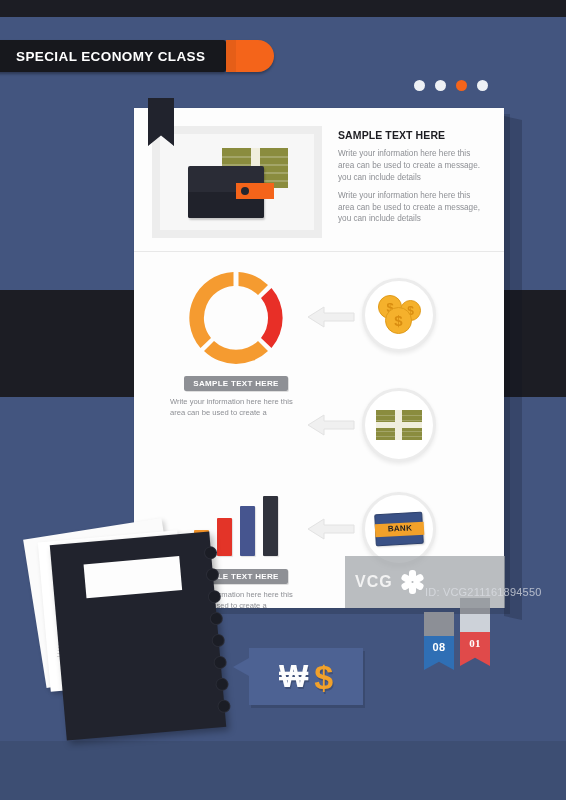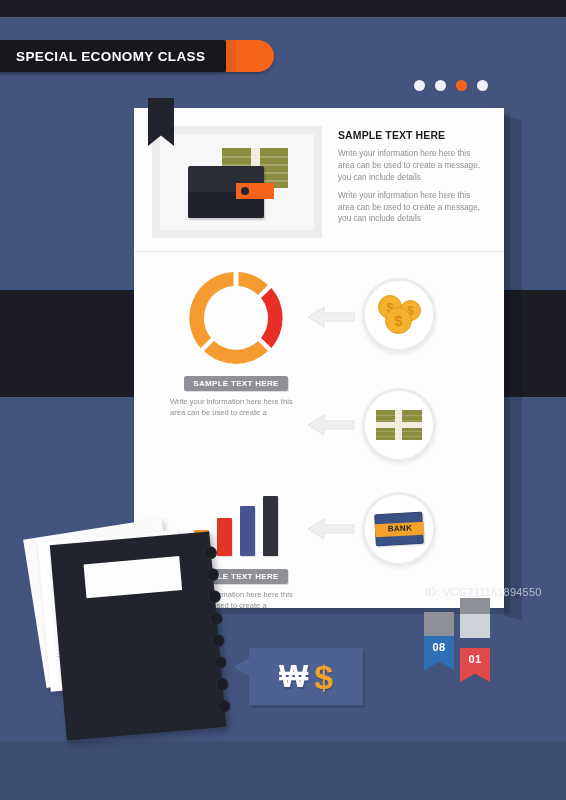--- a/index.html
+++ b/index.html
@@ -220,21 +220,21 @@
     position:absolute; left:0; width:30px; height:34px;
     clip-path:polygon(0 0,100% 0,100% 100%,50% 76%,0 100%);
     display:flex; align-items:flex-start; justify-content:center;
   }
   .rtab .num {
     color:#fff; font-size:11px; font-weight:bold; margin-top:5px; letter-spacing:.3px;
   }
   .tab-02 { left:0;  top:14px; }
   .tab-02 .flag { top:24px; background:#2f6fb5; }
   .tab-01 { left:36px; top:0; }
-  .tab-01 .flag { top:50px; background:#e04a4a; }
+  .tab-01 .flag { top:34px; background:#e04a4a;font-family:Liberation Serif, serif; }
   .tab-01 .stem { height:40px; background:#cdd2d9; }
   .tab-01 .stem::before{
     content:""; position:absolute; left:0; top:0; width:30px; height:16px; background:#8c8f96;
   }
 
   
   .bubble {
     position:absolute; left:249px; top:648px;
     width:114px; height:57px;
     background:#4d6293;
@@ -491,15 +491,26 @@
       <div class="nb-ring" style="top:22px"></div>
       <div class="nb-ring" style="top:44px"></div>
       <div class="nb-ring" style="top:66px"></div>
       <div class="nb-ring" style="top:88px"></div>
       <div class="nb-ring" style="top:110px"></div>
       <div class="nb-ring" style="top:132px"></div>
       <div class="nb-ring" style="top:154px"></div>
     </div>
   </div>
 
+  <div class="wm">
+    <span class="wm-txt">VCG</span>
+    <span class="wm-mark">
+      <span style="transform:rotate(0deg)"></span>
+      <span style="transform:rotate(60deg)"></span>
+      <span style="transform:rotate(120deg)"></span>
+      <span style="transform:rotate(180deg)"></span>
+      <span style="transform:rotate(240deg)"></span>
+      <span style="transform:rotate(300deg)"></span>
+    </span>
+  </div>
   <div class="wm-id">ID: VCG211161894550</div>
 
 </div>
 
 </body></html>

